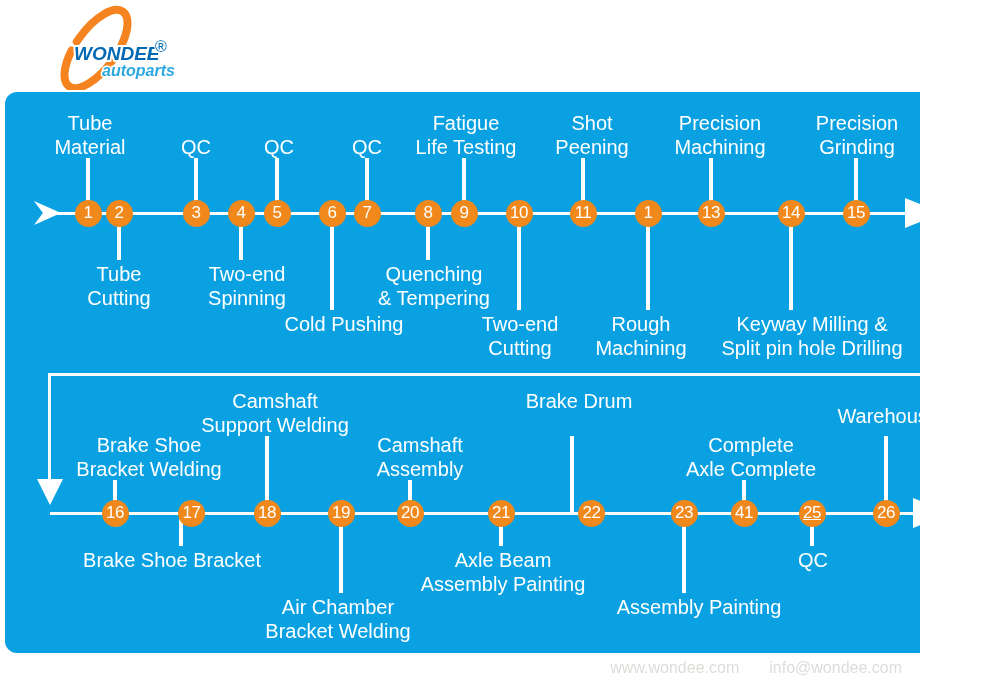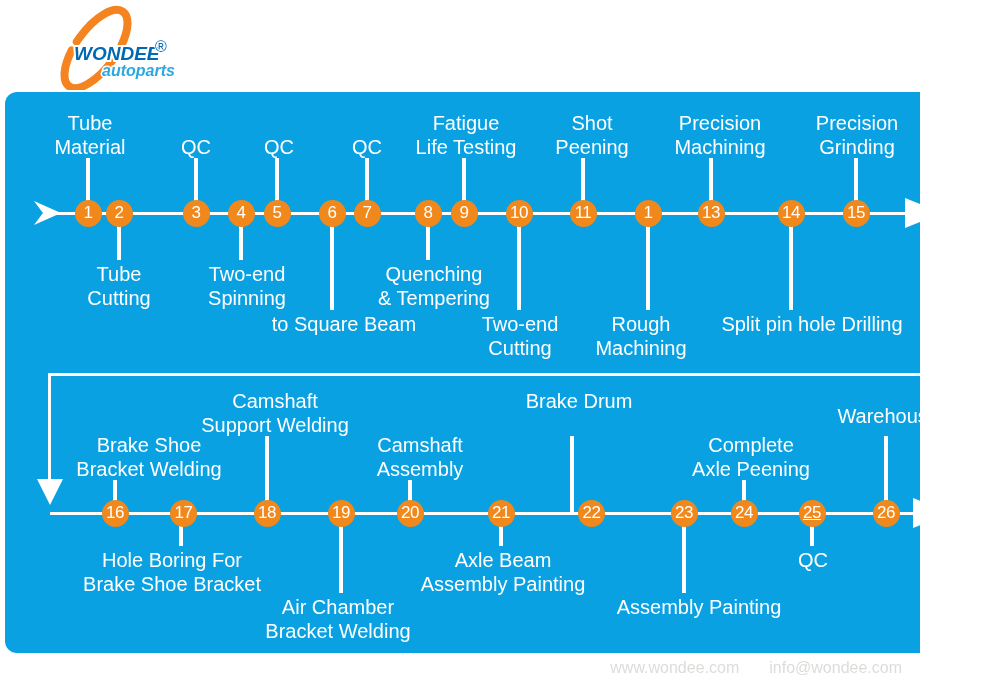--- a/index.html
+++ b/index.html
@@ -124,21 +124,21 @@
       </div>
       <div class="conn" style="left: 275px; top: 158px; height: 55px;"></div>
       <div class="lbl" style="left: 279px; top: 135px;">
         <div>QC</div>
       </div>
       <div class="node" style="left: 263.5px; top: 199.5px;">
         <span>5</span>
       </div>
       <div class="conn" style="left: 330px; top: 213px; height: 97px;"></div>
       <div class="lbl" style="left: 344px; top: 312px;">
-        <div>to Square Beam</div>
+        <div>Cold Pushing</div>
       </div>
       <div class="node" style="left: 318.5px; top: 199.5px;">
         <span>6</span>
       </div>
       <div class="conn" style="left: 365px; top: 158px; height: 55px;"></div>
       <div class="lbl" style="left: 367px; top: 135px;">
         <div>QC</div>
       </div>
       <div class="node" style="left: 353.5px; top: 199.5px;">
         <span>7</span>
@@ -186,20 +186,21 @@
       <div class="conn" style="left: 709px; top: 158px; height: 55px;"></div>
       <div class="lbl" style="left: 720px; top: 111px;">
         <div>Precision</div>
         <div>Machining</div>
       </div>
       <div class="node" style="left: 697.5px; top: 199.5px;">
         <span>13</span>
       </div>
       <div class="conn" style="left: 789px; top: 213px; height: 97px;"></div>
       <div class="lbl" style="left: 812px; top: 312px;">
+        <div>Keyway Milling &amp;</div>
         <div>Split pin hole Drilling</div>
       </div>
       <div class="node" style="left: 777.5px; top: 199.5px;">
         <span>14</span>
       </div>
       <div class="conn" style="left: 854px; top: 158px; height: 55px;"></div>
       <div class="lbl" style="left: 857px; top: 111px;">
         <div>Precision</div>
         <div>Grinding</div>
       </div>
@@ -209,24 +210,23 @@
       <div class="conn" style="left: 113px; top: 480px; height: 33px;"></div>
       <div class="lbl" style="left: 149px; top: 433px;">
         <div>Brake Shoe</div>
         <div>Bracket Welding</div>
       </div>
       <div class="node" style="left: 101.5px; top: 499.5px;">
         <span>16</span>
       </div>
       <div class="conn" style="left: 179px; top: 513px; height: 33px;"></div>
       <div class="lbl" style="left: 172px; top: 548px;">
-        <div>Hole Boring For</div>
         <div>Brake Shoe Bracket</div>
       </div>
-      <div class="node" style="left: 170px; top: 499.5px;">
+      <div class="node" style="left: 178px; top: 499.5px;">
         <span>17</span>
       </div>
       <div class="conn" style="left: 265px; top: 436px; height: 77px;"></div>
       <div class="lbl" style="left: 275px; top: 389px;">
         <div>Camshaft</div>
         <div>Support Welding</div>
       </div>
       <div class="node" style="left: 253.5px; top: 499.5px;">
         <span>18</span>
       </div>
@@ -264,24 +264,24 @@
       <div class="conn" style="left: 682px; top: 513px; height: 80px;"></div>
       <div class="lbl" style="left: 699px; top: 595px;">
         <div>Assembly Painting</div>
       </div>
       <div class="node" style="left: 670.5px; top: 499.5px;">
         <span>23</span>
       </div>
       <div class="conn" style="left: 742px; top: 480px; height: 33px;"></div>
       <div class="lbl" style="left: 751px; top: 433px;">
         <div>Complete</div>
-        <div>Axle Peening</div>
+        <div>Axle Complete</div>
       </div>
       <div class="node" style="left: 730.5px; top: 499.5px;">
-        <span>24</span>
+        <span>41</span>
       </div>
       <div class="conn" style="left: 810px; top: 513px; height: 33px;"></div>
       <div class="lbl" style="left: 813px; top: 548px;">
         <div>QC</div>
       </div>
       <div class="node" style="left: 798.5px; top: 499.5px; text-decoration: underline;">
         <span>25</span>
       </div>
       <div class="conn" style="left: 884px; top: 436px; height: 77px;"></div>
       <div class="lbl" style="left: 896px; top: 404px;">

